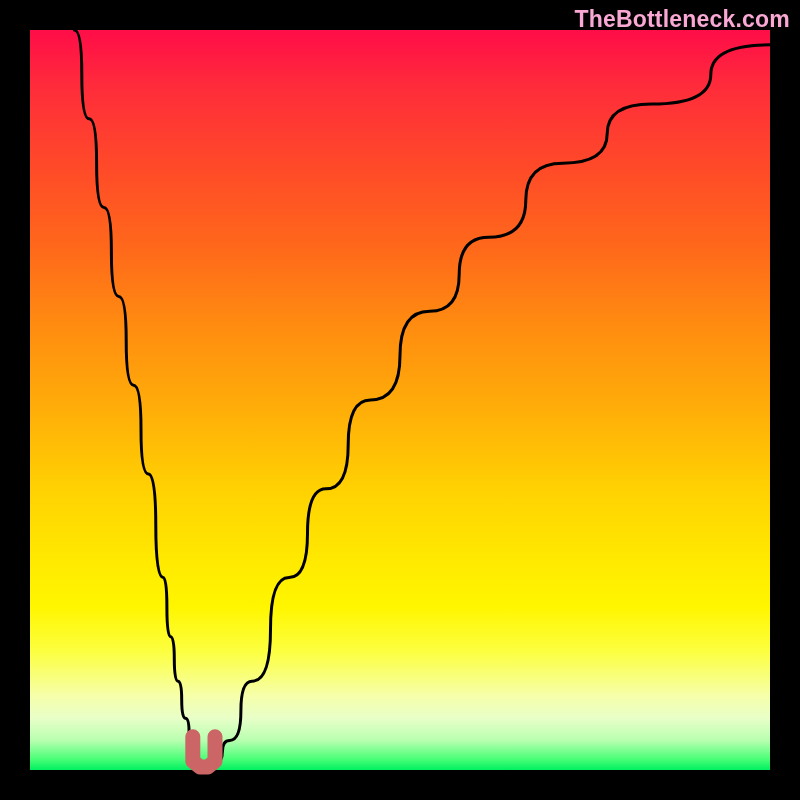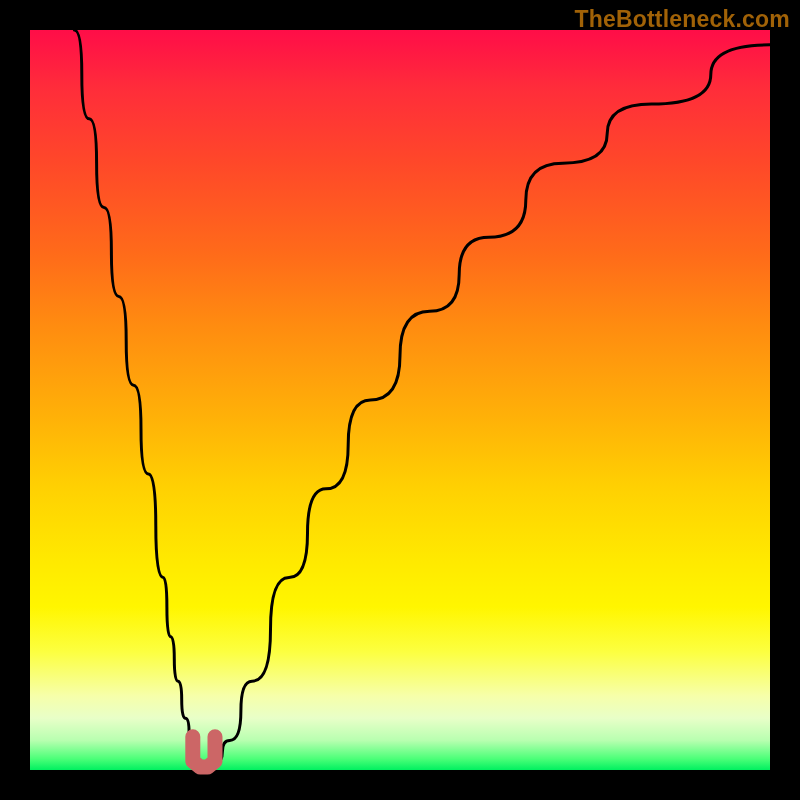--- a/index.html
+++ b/index.html
@@ -34,21 +34,21 @@
       #00f060 100%
     );
   }
   .watermark {
     position: absolute;
     top: 6px;
     right: 10px;
     font-family: Arial, Helvetica, sans-serif;
     font-size: 23px;
     font-weight: 600;
-    color: #a16207;
+    color: #f9a8d4;
     letter-spacing: 0.2px;
   }
   svg.curves {
     position: absolute;
     left: 0;
     top: 0;
     width: 740px;
     height: 740px;
     overflow: visible;
   }

